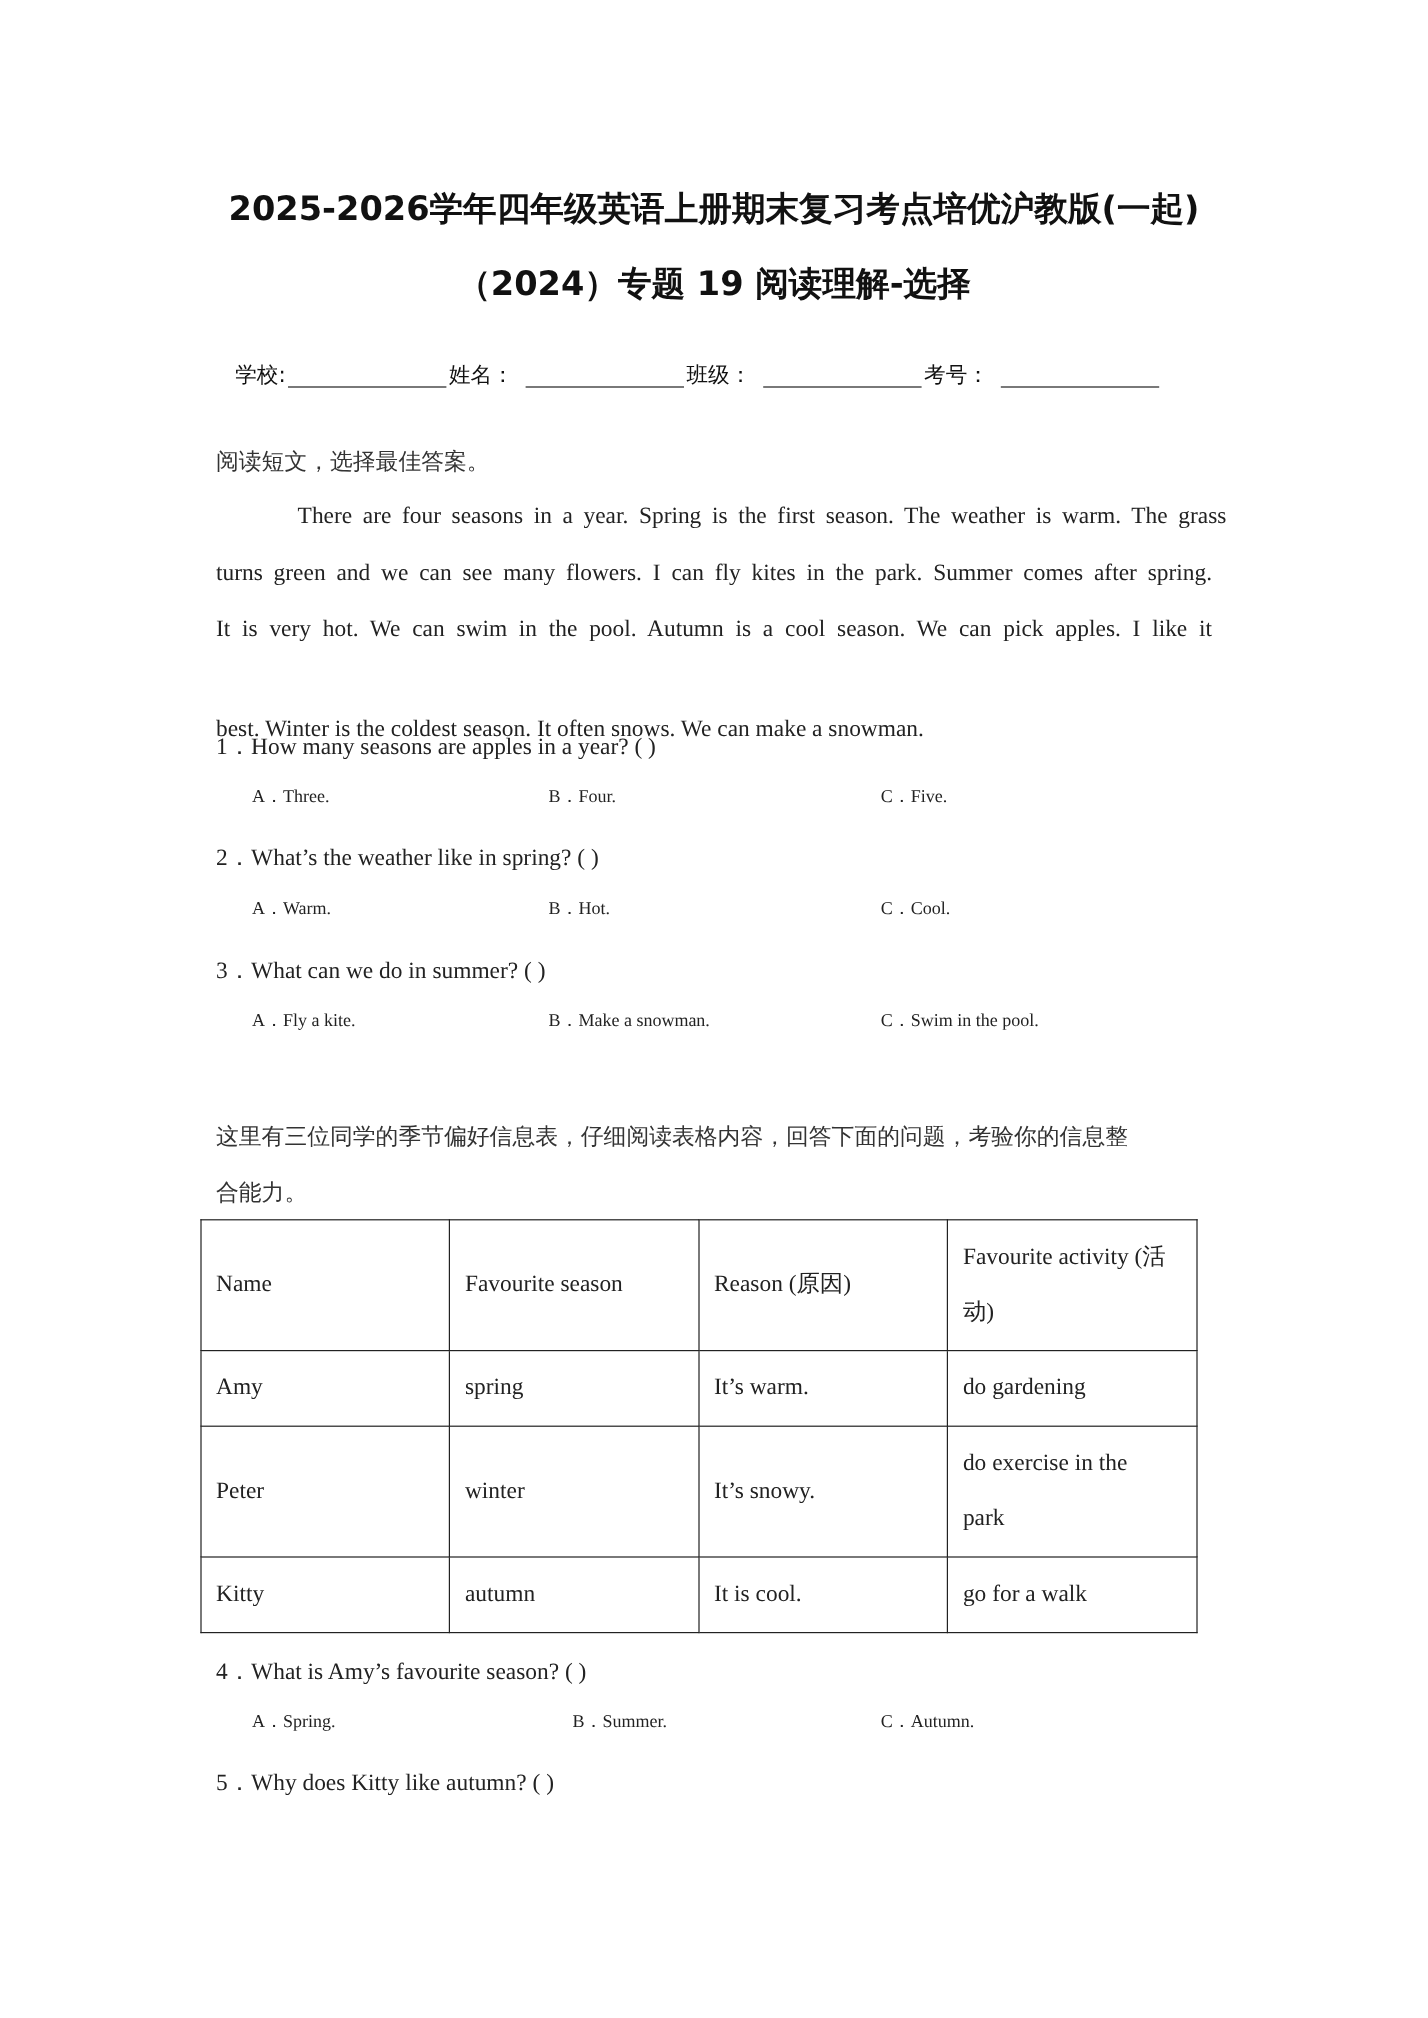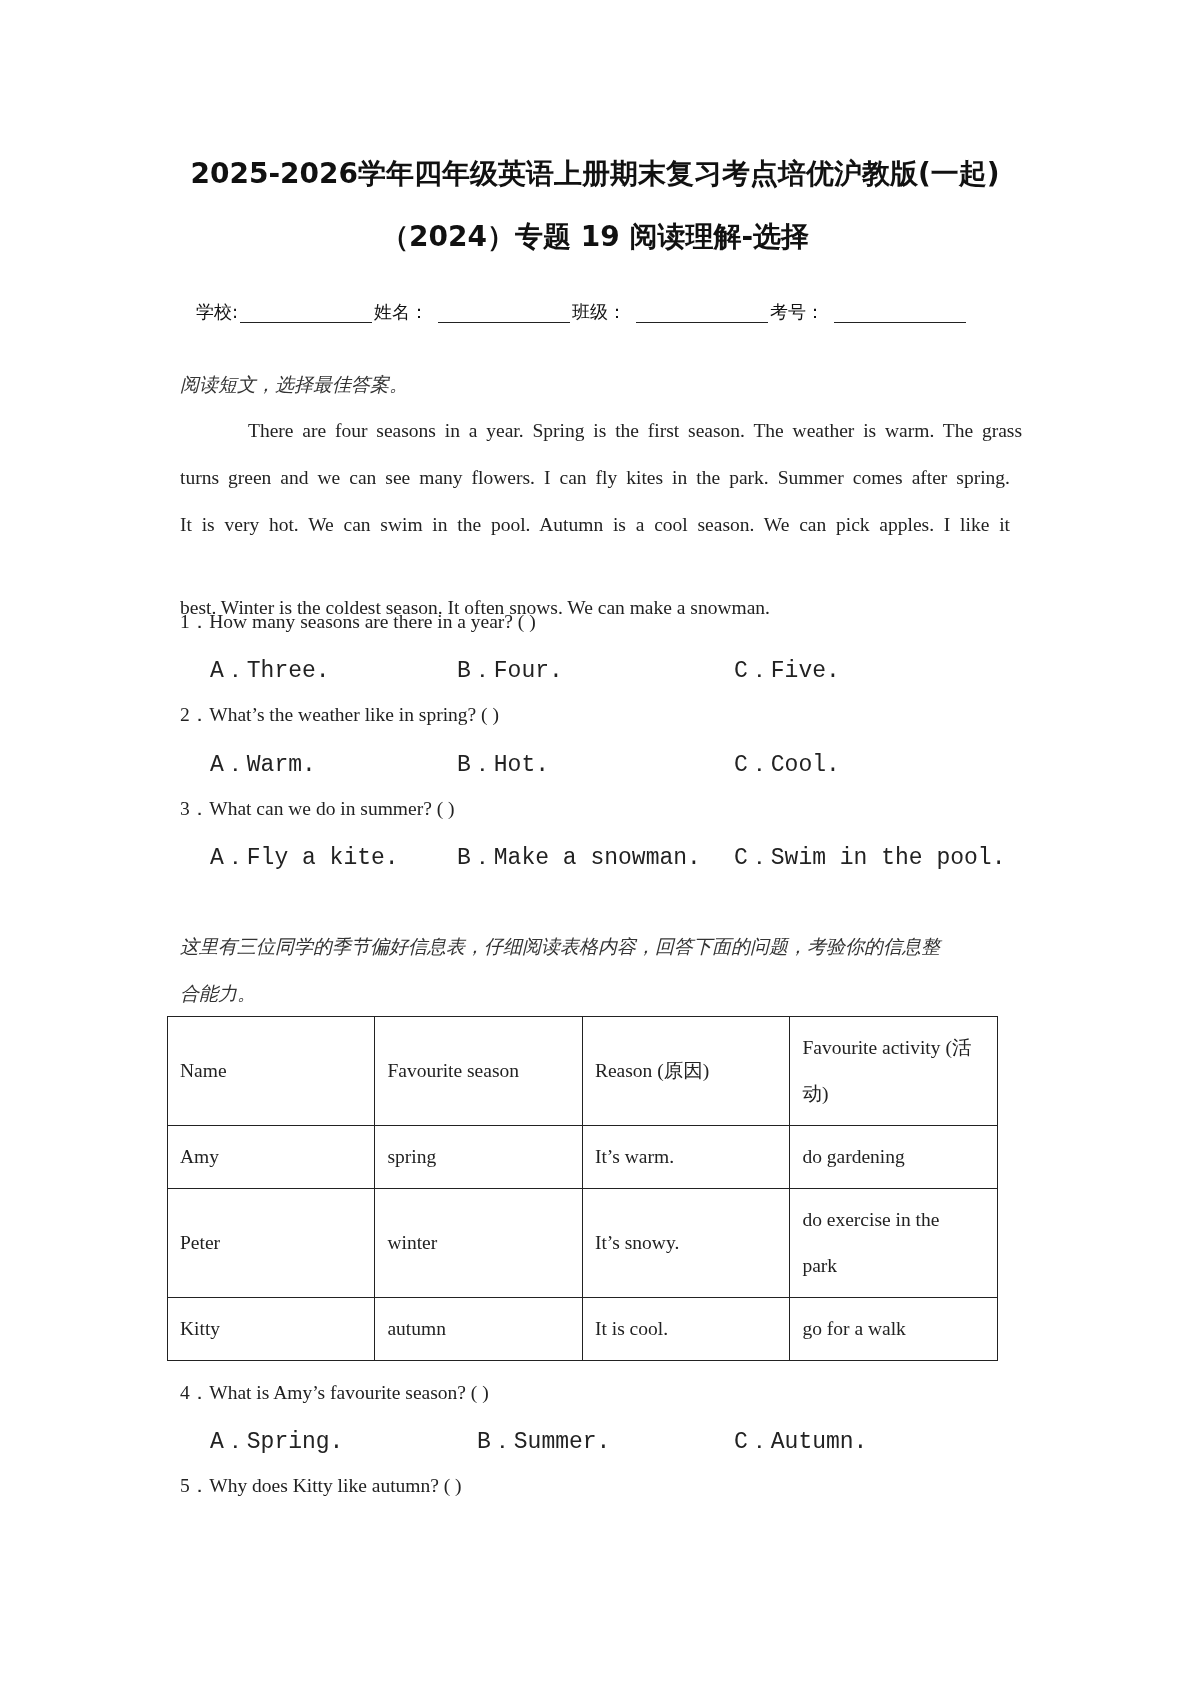--- a/index.html
+++ b/index.html
@@ -55,21 +55,20 @@
       margin: 0 2px 4px 2px;
     }
     .info-row .blank.gap { margin-left: 10px; }
 
     .text {
       position: absolute;
       left: 180px;
       font-size: 19.5px;
       color: #222;
       white-space: nowrap;
-      font-style: italic;
     }
     .cn {
       font-family: "DejaVu Serif", "Liberation Serif", serif;
       font-size: 19px;
       color: #333;
     }
     .para-line {
       position: absolute;
       left: 180px;
       width: 830px;
@@ -84,24 +83,23 @@
 
     .q {
       position: absolute;
       left: 180px;
       font-size: 19.5px;
       color: #222;
       white-space: nowrap;
     }
     .opt {
       position: absolute;
-      font-size: 23px;
-      color: #222;
-      white-space: nowrap;
-      font-family: Liberation Mono, monospace;
+      font-size: 15px;
+      color: #222;
+      white-space: nowrap;
     }
     .optA { left: 210px; }
     .optB { left: 457px; }
     .optC { left: 734px; }
 
     table.info {
       position: absolute;
       left: 167px;
       top: 1016px;
       border-collapse: collapse;
@@ -141,21 +139,21 @@
   </div>
 
   <div class="text cn" style="top:372px;">阅读短文，选择最佳答案。</div>
 
   <div class="para-line indent" style="top:420px;">There are four seasons in a year. Spring is the first season. The weather is warm. The grass</div>
   <div class="para-line" style="top:467px;">turns green and we can see many flowers. I can fly kites in the park. Summer comes after spring.</div>
   <div class="para-line" style="top:514px;">It is very hot. We can swim in the pool. Autumn is a cool season. We can pick apples. I like it</div>
   <div class="para-line last" style="top:561px;margin-top:36px;">best. Winter is the coldest season. It often snows. We can make a snowman.</div>
 
   <div class="q" style="top:608px;">
-    <span>1．</span><span>How many seasons are there in a year? (    )</span>
+    <span>1．</span><span>How many seasons are apples in a year? (    )</span>
   </div>
   <div class="opt optA" style="top:654px;">A．Three.</div>
   <div class="opt optB" style="top:654px;">B．Four.</div>
   <div class="opt optC" style="top:654px;">C．Five.</div>
 
   <div class="q" style="top:701px;">
     <span>2．</span><span>What’s the weather like in spring? (    )</span>
   </div>
   <div class="opt optA" style="top:748px;">A．Warm.</div>
   <div class="opt optB" style="top:748px;">B．Hot.</div>

